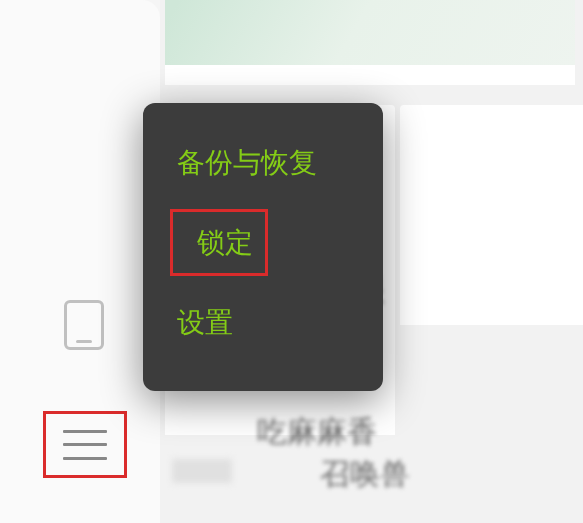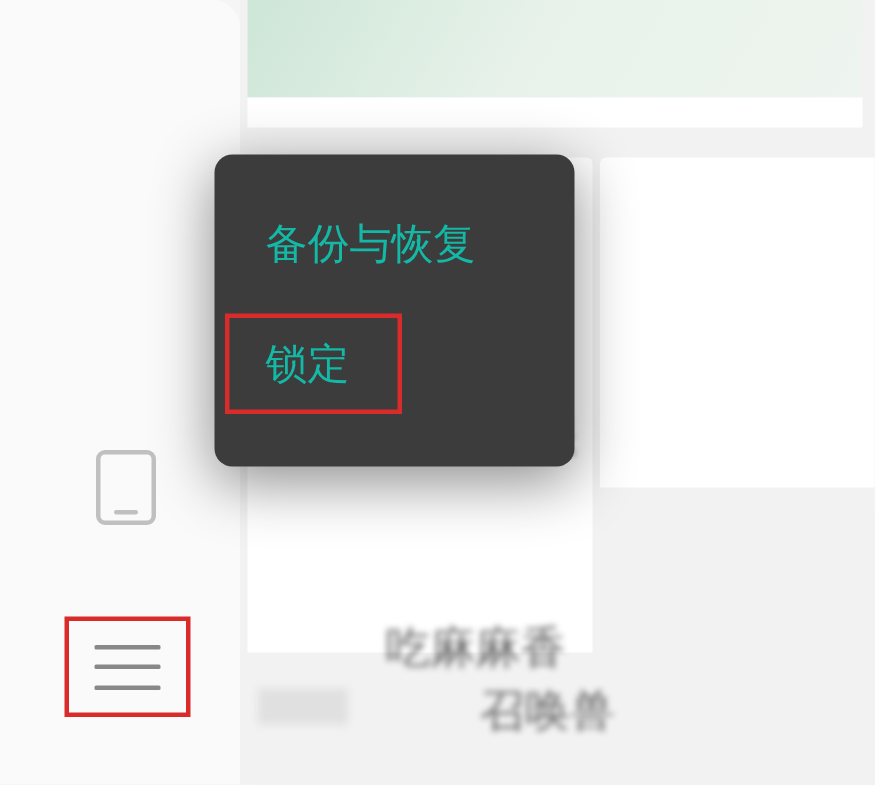--- a/index.html
+++ b/index.html
@@ -136,28 +136,29 @@
     position: absolute;
     left: 143px;
     top: 103px;
     width: 240px;
     background: #3c3c3c;
     border-radius: 12px;
     padding: 20px 0 28px 0;
     box-shadow: 0 10px 40px rgba(0,0,0,0.45);
   }
   .menu-item {
-    color: #14b8a6;
+    color: #84cc16;
     font-size: 28px;
     padding: 26px 34px;
     cursor: pointer;
     line-height: 1;
   }
   .menu-item.highlighted {
     position: relative;
+    margin-left: 20px;
   }
   .menu-item.highlighted::after {
     content: "";
     position: absolute;
     left: 7px;
     right: 115px;
     top: 6px;
     bottom: 7px;
     border: 3px solid #da2b2b;
     pointer-events: none;
@@ -188,13 +189,14 @@
       <span></span>
         <span></span>
         <span></span>
     </div>
   </div>
 </div>
 
 <div class="menu">
   <div class="menu-item">备份与恢复</div>
   <div class="menu-item highlighted">锁定</div>
+  <div class="menu-item">设置</div>
 </div>
 
 </body></html>

